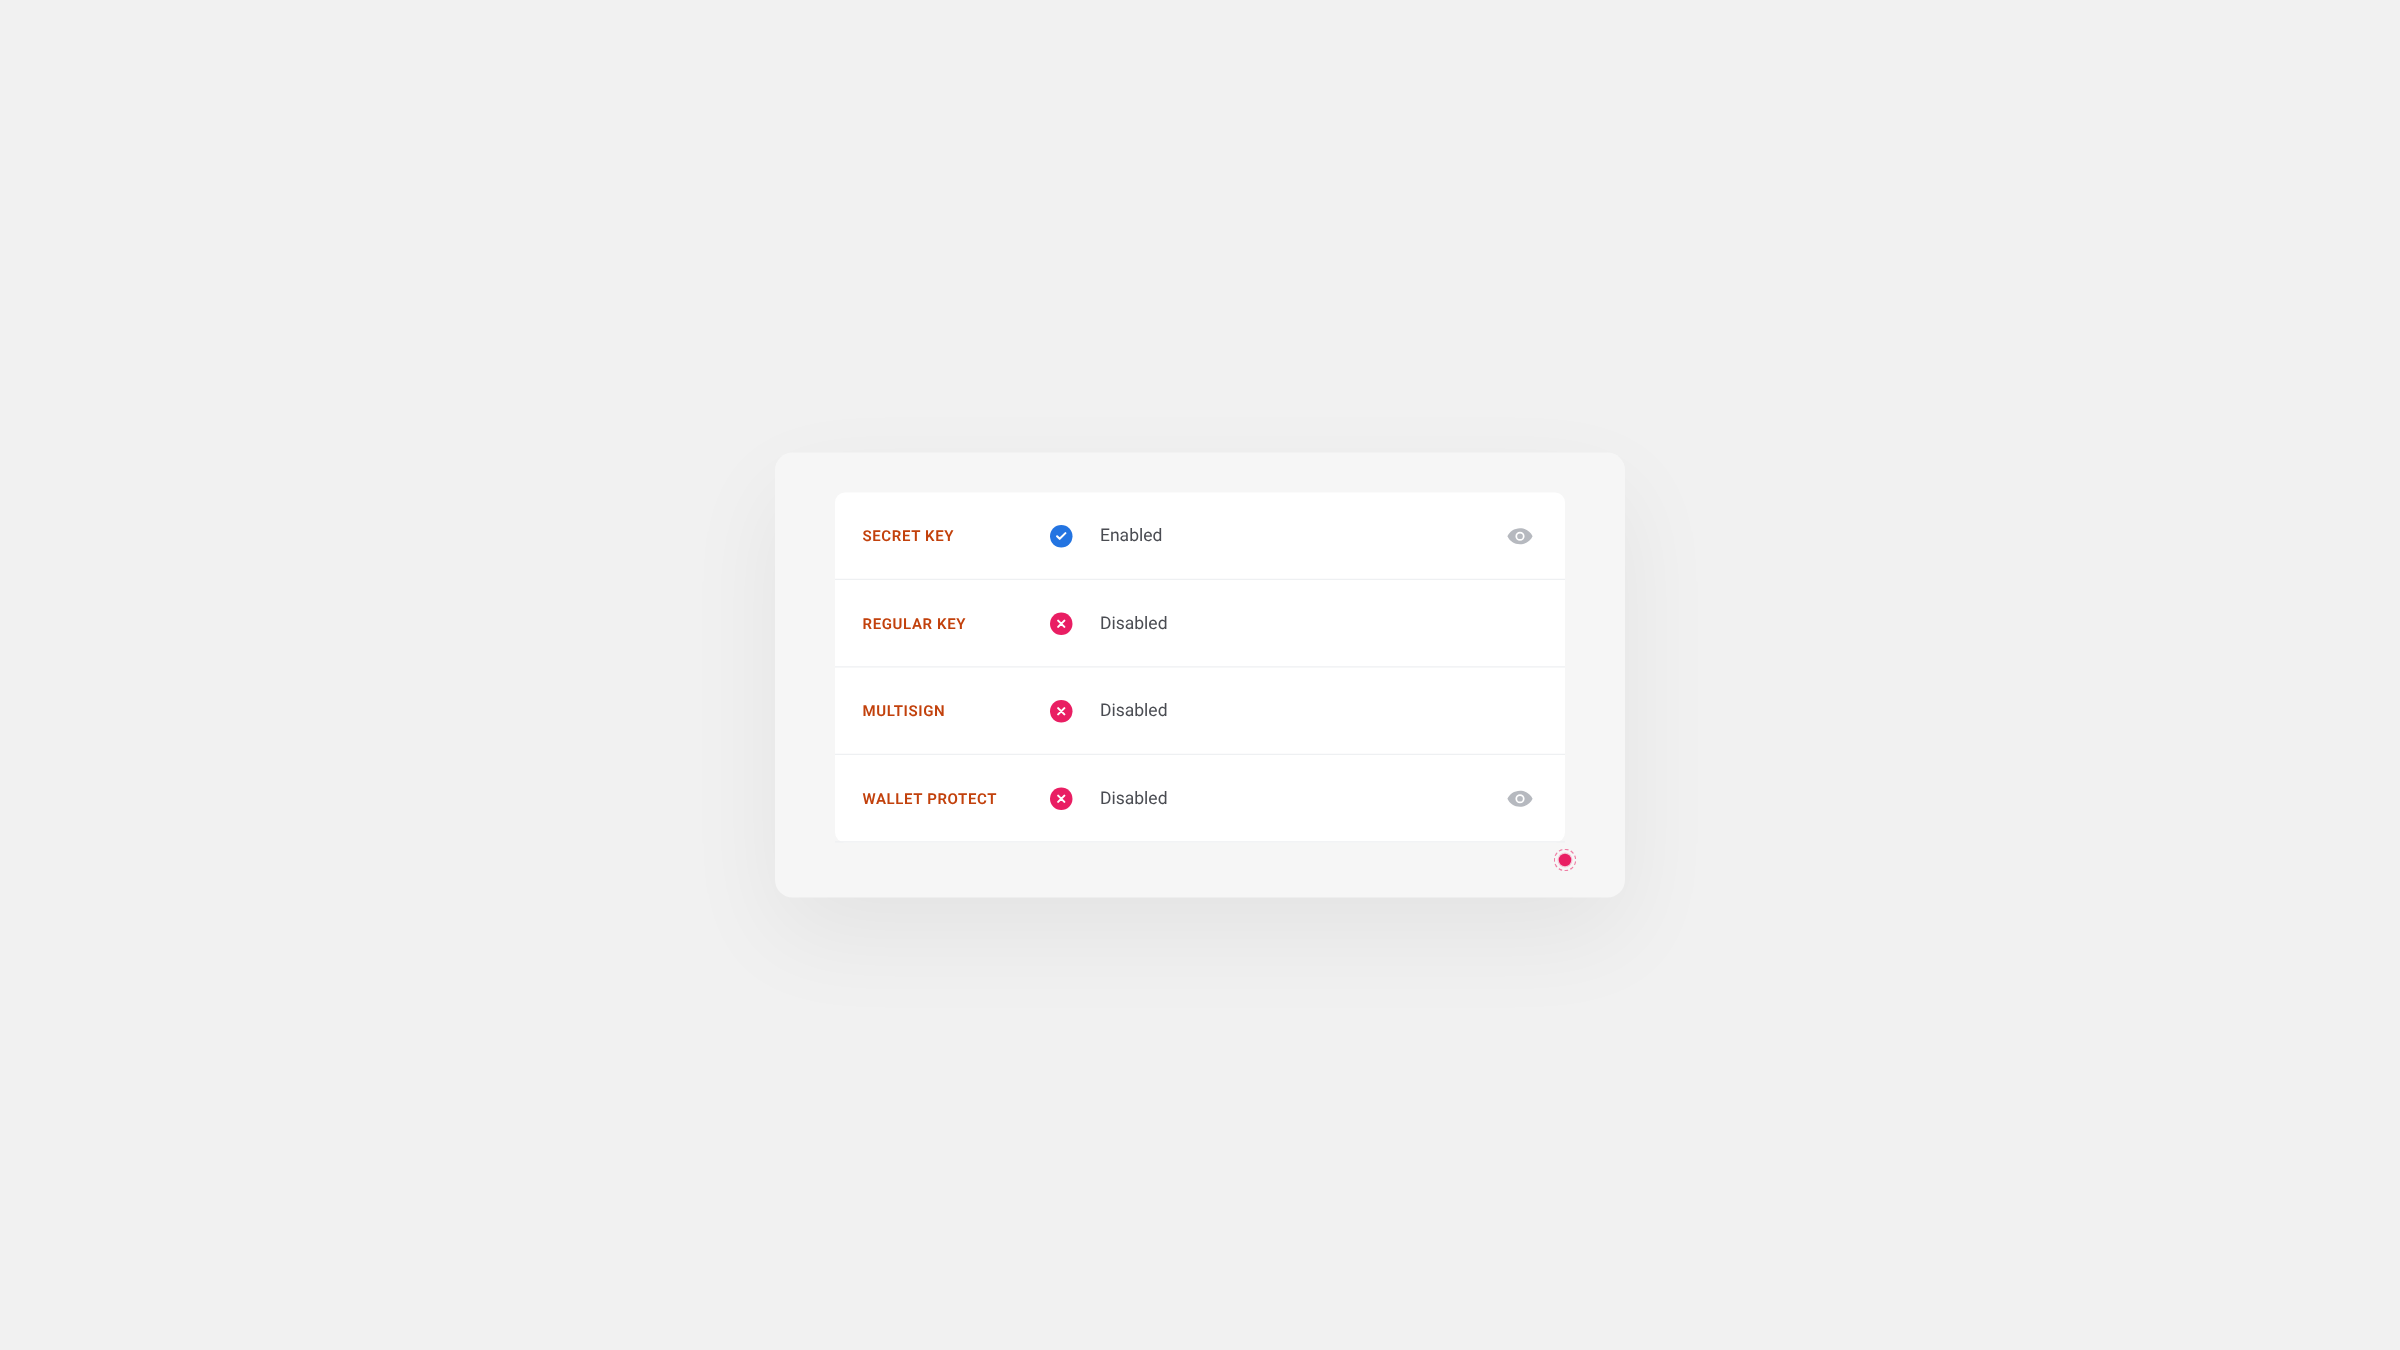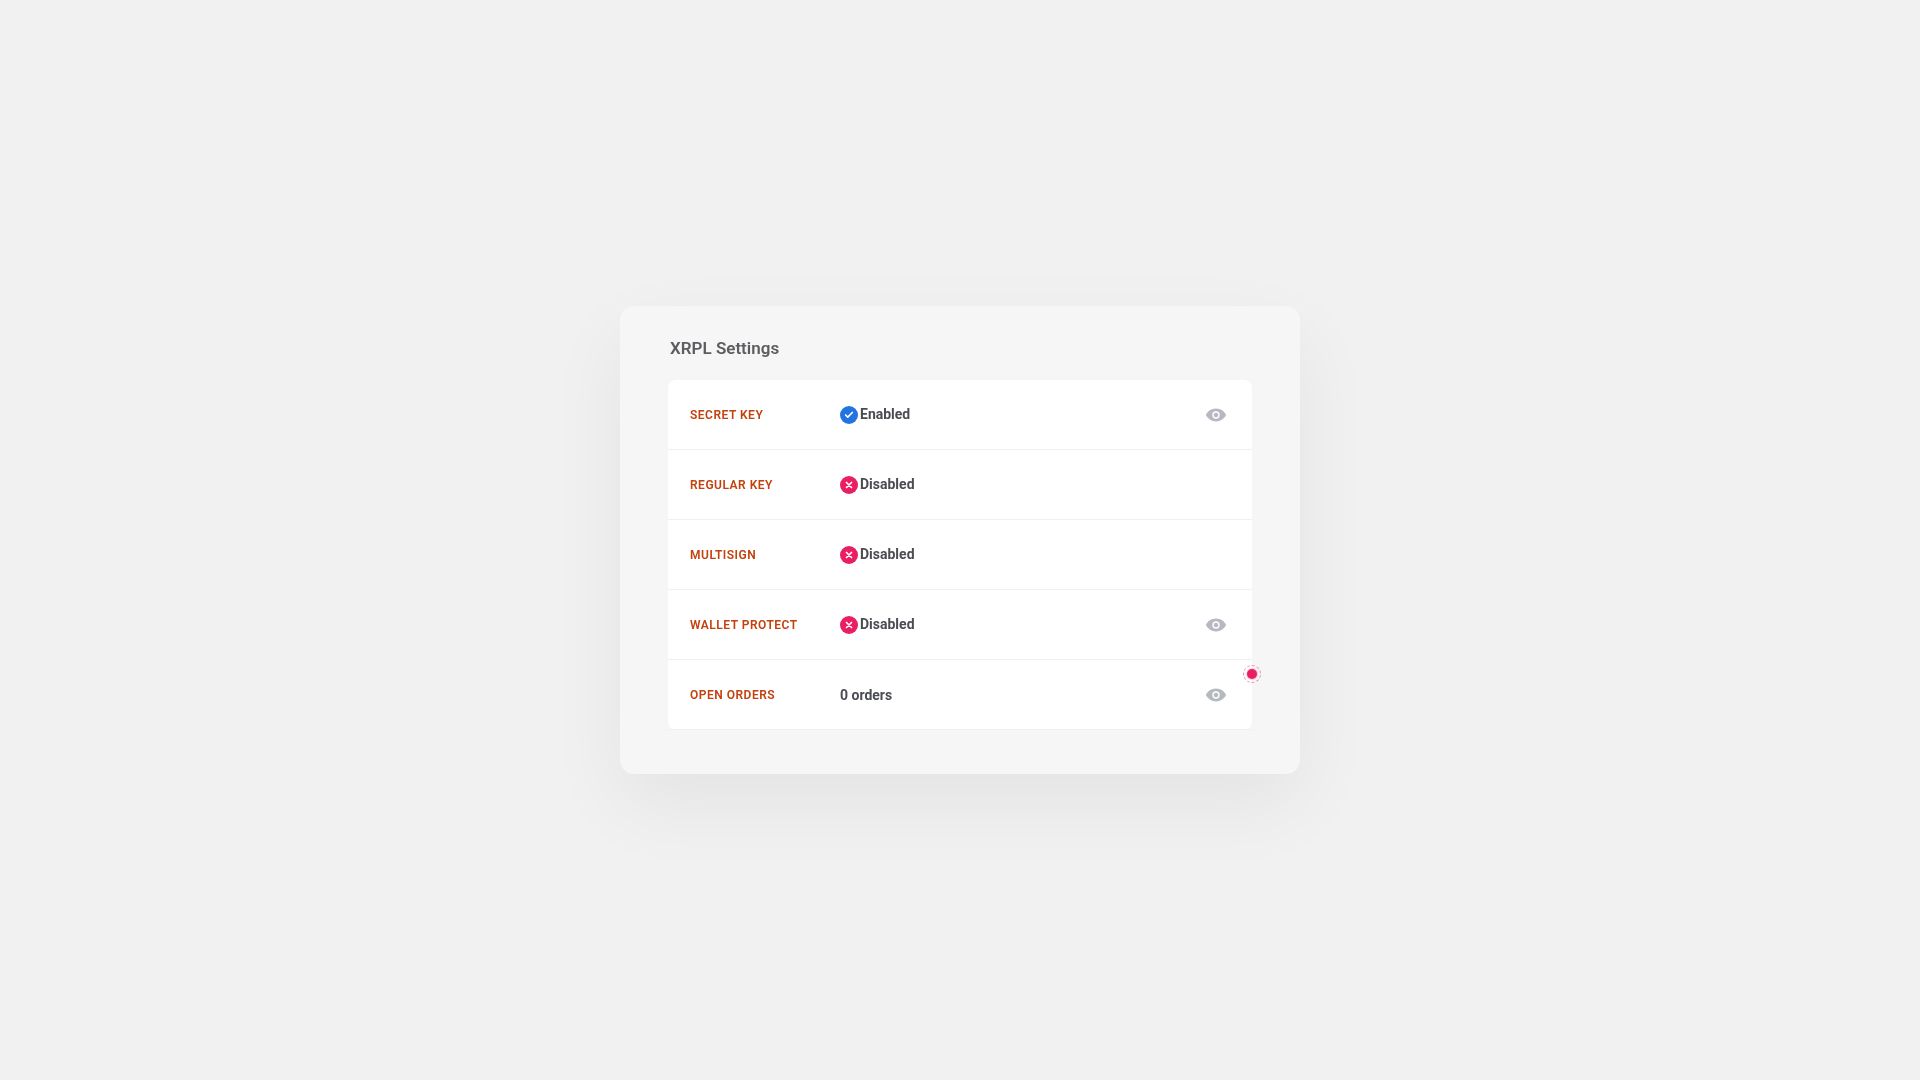--- a/index.html
+++ b/index.html
@@ -47,24 +47,25 @@
     flex: 0 0 150px;
     font-size: 12px;
     letter-spacing: 0.5px;
     color: #c2410c;
     font-weight: 600;
     text-transform: uppercase;
   }
   .row-value {
     flex: 1;
     display: flex;
-    gap: 2px;
+    align-items: center;
+    gap: 22px;
     font-size: 14px;
     color: #4a4c52;
-    font-weight: 700;
+    font-weight: 400;
   }
   .status-icon {
     width: 18px;
     height: 18px;
     border-radius: 50%;
     display: flex;
     align-items: center;
     justify-content: center;
     flex-shrink: 0;
   }
@@ -99,21 +100,20 @@
     position: absolute;
     inset: -4px;
     border: 1px dashed rgba(233,30,99,0.55);
     border-radius: 50%;
   }
 </style>
 </head>
 <body>
 
 <div class="panel">
-  <div class="panel-title">XRPL Settings</div>
 
   <div class="list">
 
     <div class="row">
       <div class="row-label">SECRET KEY</div>
       <div class="row-value">
         <span class="status-icon enabled">
           <svg viewBox="0 0 24 24" fill="none">
               <path d="M20 6L9 17l-5-5" stroke="#fff" stroke-width="4" stroke-linecap="round" stroke-linejoin="round"></path>
             </svg>
@@ -162,27 +162,16 @@
         <span>Disabled</span>
       </div>
       <button class="eye-btn">
         <svg viewBox="0 0 24 24" fill="currentColor">
             <path d="M12 5C7 5 2.73 8.11 1 12c1.73 3.89 6 7 11 7s9.27-3.11 11-7c-1.73-3.89-6-7-11-7zm0 11a4 4 0 110-8 4 4 0 010 8zm0-6.5a2.5 2.5 0 100 5 2.5 2.5 0 000-5z"></path>
           </svg>
       </button>
     </div>
 
 
-    <div class="row">
-      <div class="row-label">OPEN ORDERS</div>
-      <div class="row-value">
-        <span>0 orders</span>
-      </div>
-      <button class="eye-btn">
-        <svg viewBox="0 0 24 24" fill="currentColor">
-            <path d="M12 5C7 5 2.73 8.11 1 12c1.73 3.89 6 7 11 7s9.27-3.11 11-7c-1.73-3.89-6-7-11-7zm0 11a4 4 0 110-8 4 4 0 010 8zm0-6.5a2.5 2.5 0 100 5 2.5 2.5 0 000-5z"></path>
-          </svg>
-      </button>
-    </div>
 
     <span class="indicator"></span>
   </div>
 </div>
 
 </body></html>

